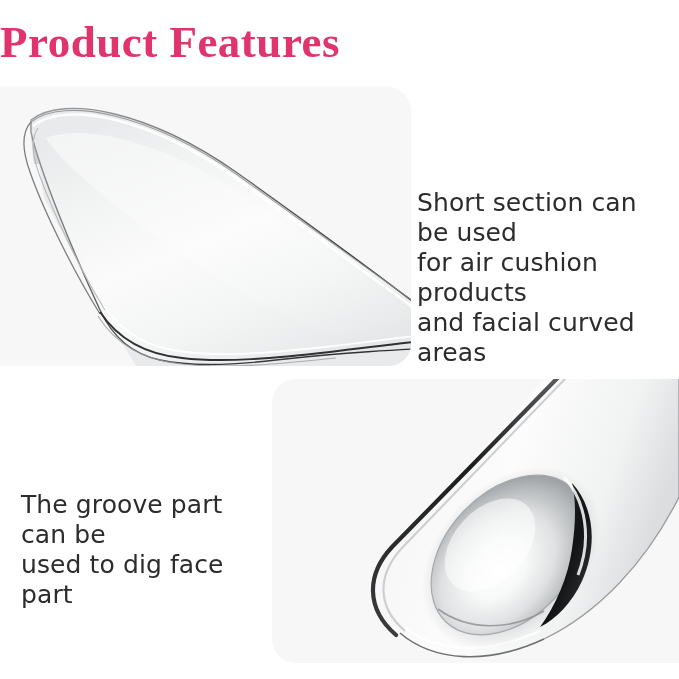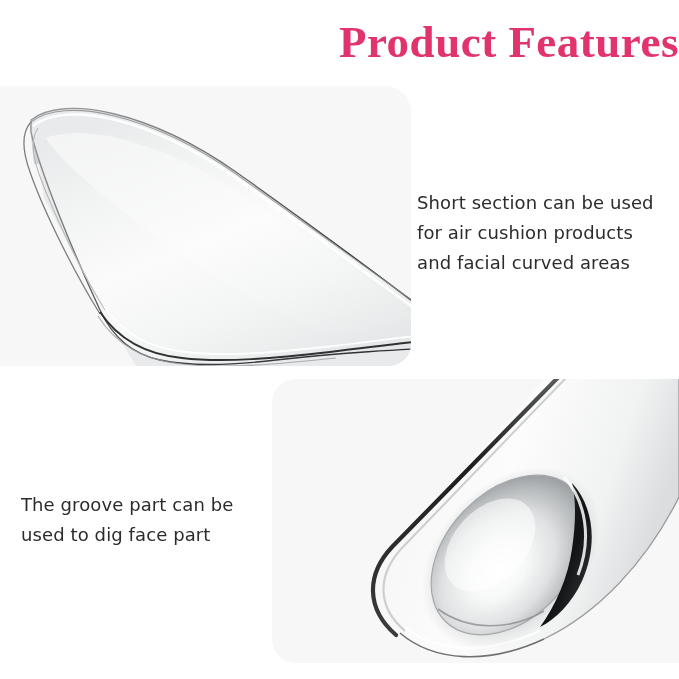--- a/index.html
+++ b/index.html
@@ -15,21 +15,21 @@
     overflow: hidden;
     font-family: "Liberation Sans", sans-serif;
   }
 
   
   #title {
     position: absolute;
     left: 0;
     top: 16px;
     width: 679px;
-    text-align: right;
+    text-align: left;
     font-family: "Liberation Serif", "DejaVu Serif", serif;
     font-weight: bold;
     font-size: 45px;
     letter-spacing: 0.5px;
     color: #e1336c;
     line-height: 52px;
     white-space: nowrap;
   }
 
   
@@ -51,21 +51,21 @@
     width: 407px;
     height: 284px;
     border-radius: 24px 0 0 24px;
   }
 
   
   .caption {
     position: absolute;
     color: #2c2c2c;
     font-family: "DejaVu Sans", sans-serif;
-    font-size: 18px;
+    font-size: 25px;
     line-height: 30px;
     letter-spacing: 0.1px;
     white-space: pre-line;
   }
   #caption-top {
     left: 417px;
     top: 188px;
     width: 256px;
   }
   #caption-bottom {

